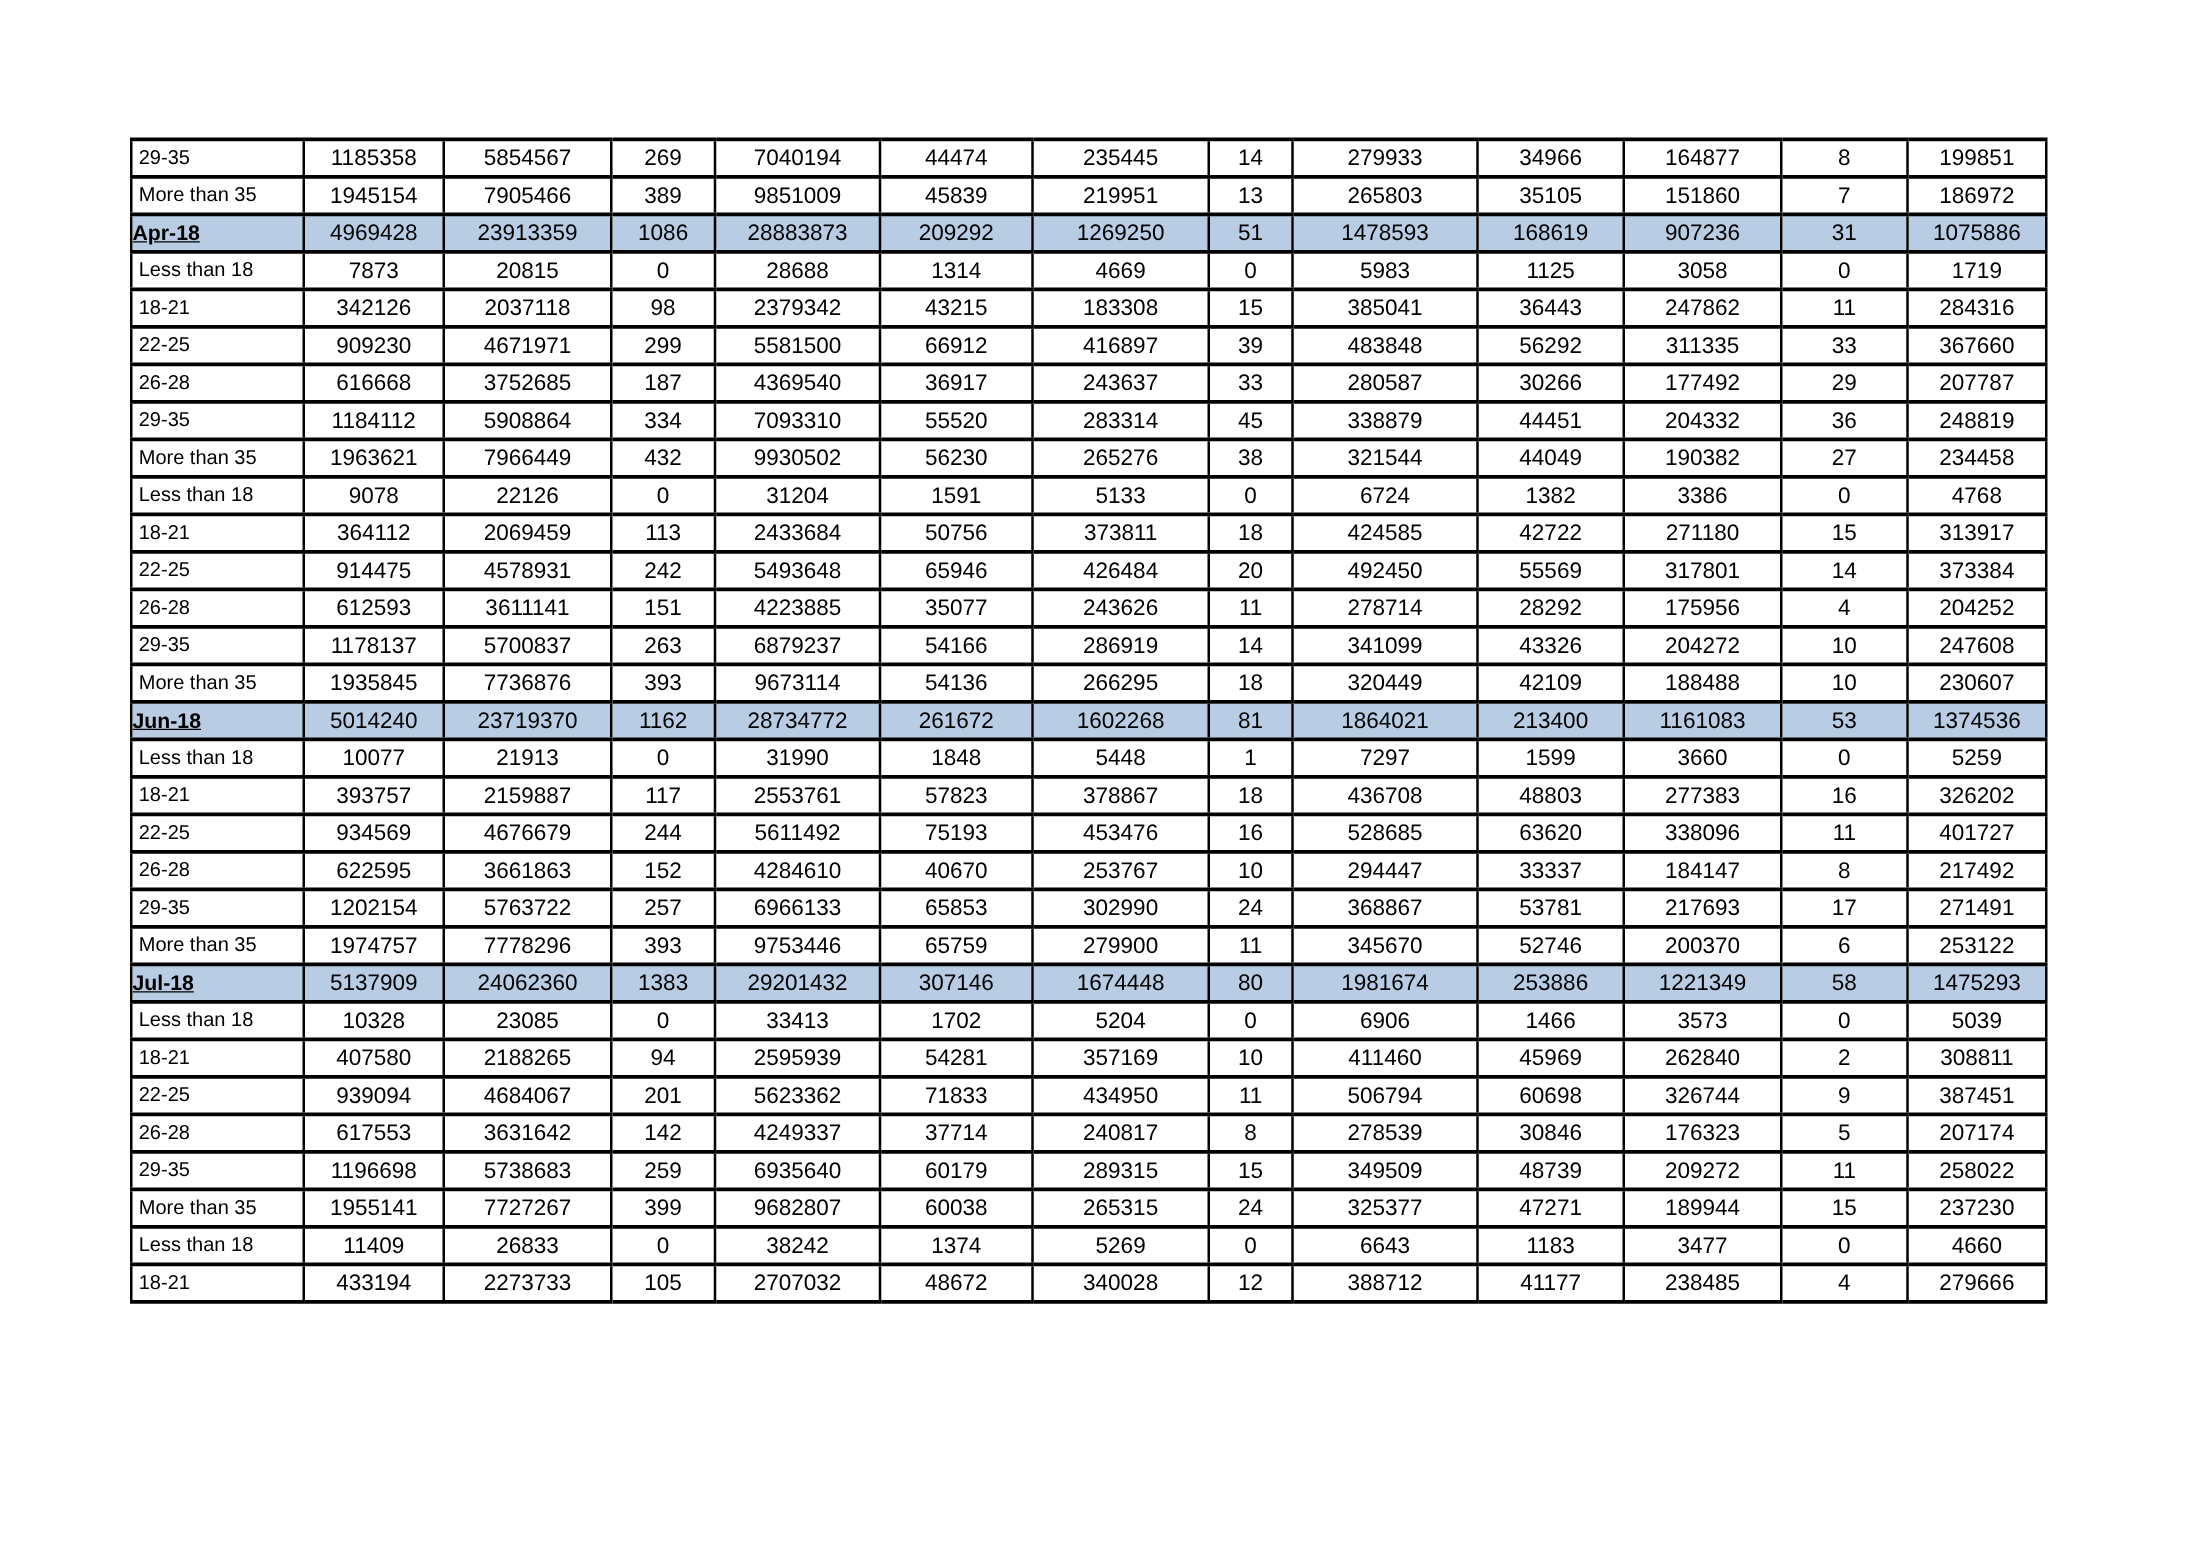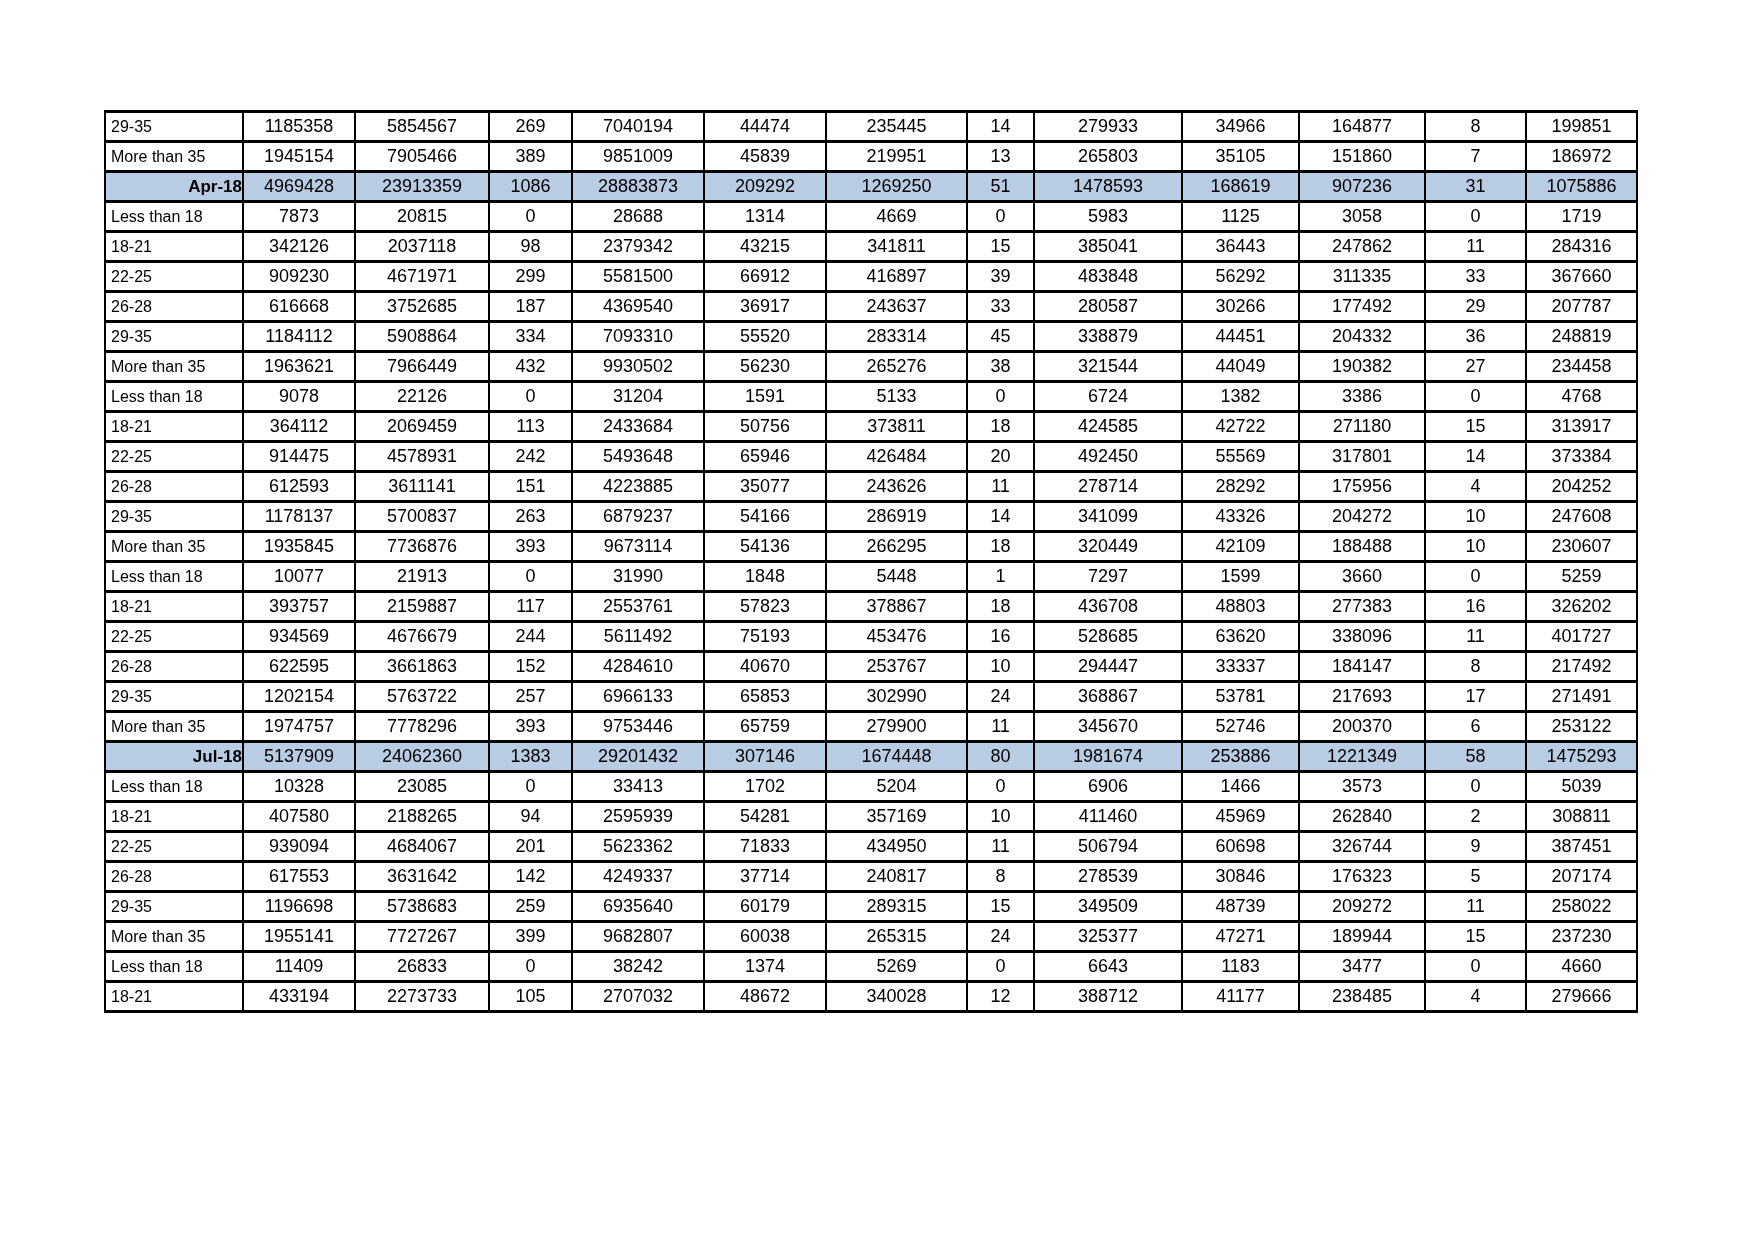--- a/index.html
+++ b/index.html
@@ -41,24 +41,25 @@
   }
   table.data-table td.label-cell {
     text-align: left;
     padding-left: 5px;
     font-size: 16px;
   }
   table.data-table tr.month-row td {
     background: var(--accent, #b8cce4);
   }
   table.data-table td.month-label {
-    text-align: right;
+    text-align: left;
     padding-left: 0;
     font-weight: bold;
     font-size: 17px;
+    text-decoration: underline;
   }
   
   col.c0  { width: 138px; }
   col.c1  { width: 112px; }
   col.c2  { width: 134px; }
   col.c3  { width: 83px;  }
   col.c4  { width: 132px; }
   col.c5  { width: 122px; }
   col.c6  { width: 141px; }
   col.c7  { width: 67px;  }
@@ -149,21 +150,21 @@
           <td class="num-cell">0</td>
           <td class="num-cell">1719</td>
         </tr>
         <tr>
           <td class="label-cell">18-21</td>
           <td class="num-cell">342126</td>
           <td class="num-cell">2037118</td>
           <td class="num-cell">98</td>
           <td class="num-cell">2379342</td>
           <td class="num-cell">43215</td>
-          <td class="num-cell">341811</td>
+          <td class="num-cell">183308</td>
           <td class="num-cell">15</td>
           <td class="num-cell">385041</td>
           <td class="num-cell">36443</td>
           <td class="num-cell">247862</td>
           <td class="num-cell">11</td>
           <td class="num-cell">284316</td>
         </tr>
         <tr>
           <td class="label-cell">22-25</td>
           <td class="num-cell">909230</td>
@@ -306,20 +307,35 @@
           <td class="num-cell">393</td>
           <td class="num-cell">9673114</td>
           <td class="num-cell">54136</td>
           <td class="num-cell">266295</td>
           <td class="num-cell">18</td>
           <td class="num-cell">320449</td>
           <td class="num-cell">42109</td>
           <td class="num-cell">188488</td>
           <td class="num-cell">10</td>
           <td class="num-cell">230607</td>
+        </tr>
+        <tr class="month-row">
+          <td class="label-cell month-label">Jun-18</td>
+          <td class="num-cell">5014240</td>
+          <td class="num-cell">23719370</td>
+          <td class="num-cell">1162</td>
+          <td class="num-cell">28734772</td>
+          <td class="num-cell">261672</td>
+          <td class="num-cell">1602268</td>
+          <td class="num-cell">81</td>
+          <td class="num-cell">1864021</td>
+          <td class="num-cell">213400</td>
+          <td class="num-cell">1161083</td>
+          <td class="num-cell">53</td>
+          <td class="num-cell">1374536</td>
         </tr>
         <tr>
           <td class="label-cell">Less than 18</td>
           <td class="num-cell">10077</td>
           <td class="num-cell">21913</td>
           <td class="num-cell">0</td>
           <td class="num-cell">31990</td>
           <td class="num-cell">1848</td>
           <td class="num-cell">5448</td>
           <td class="num-cell">1</td>

